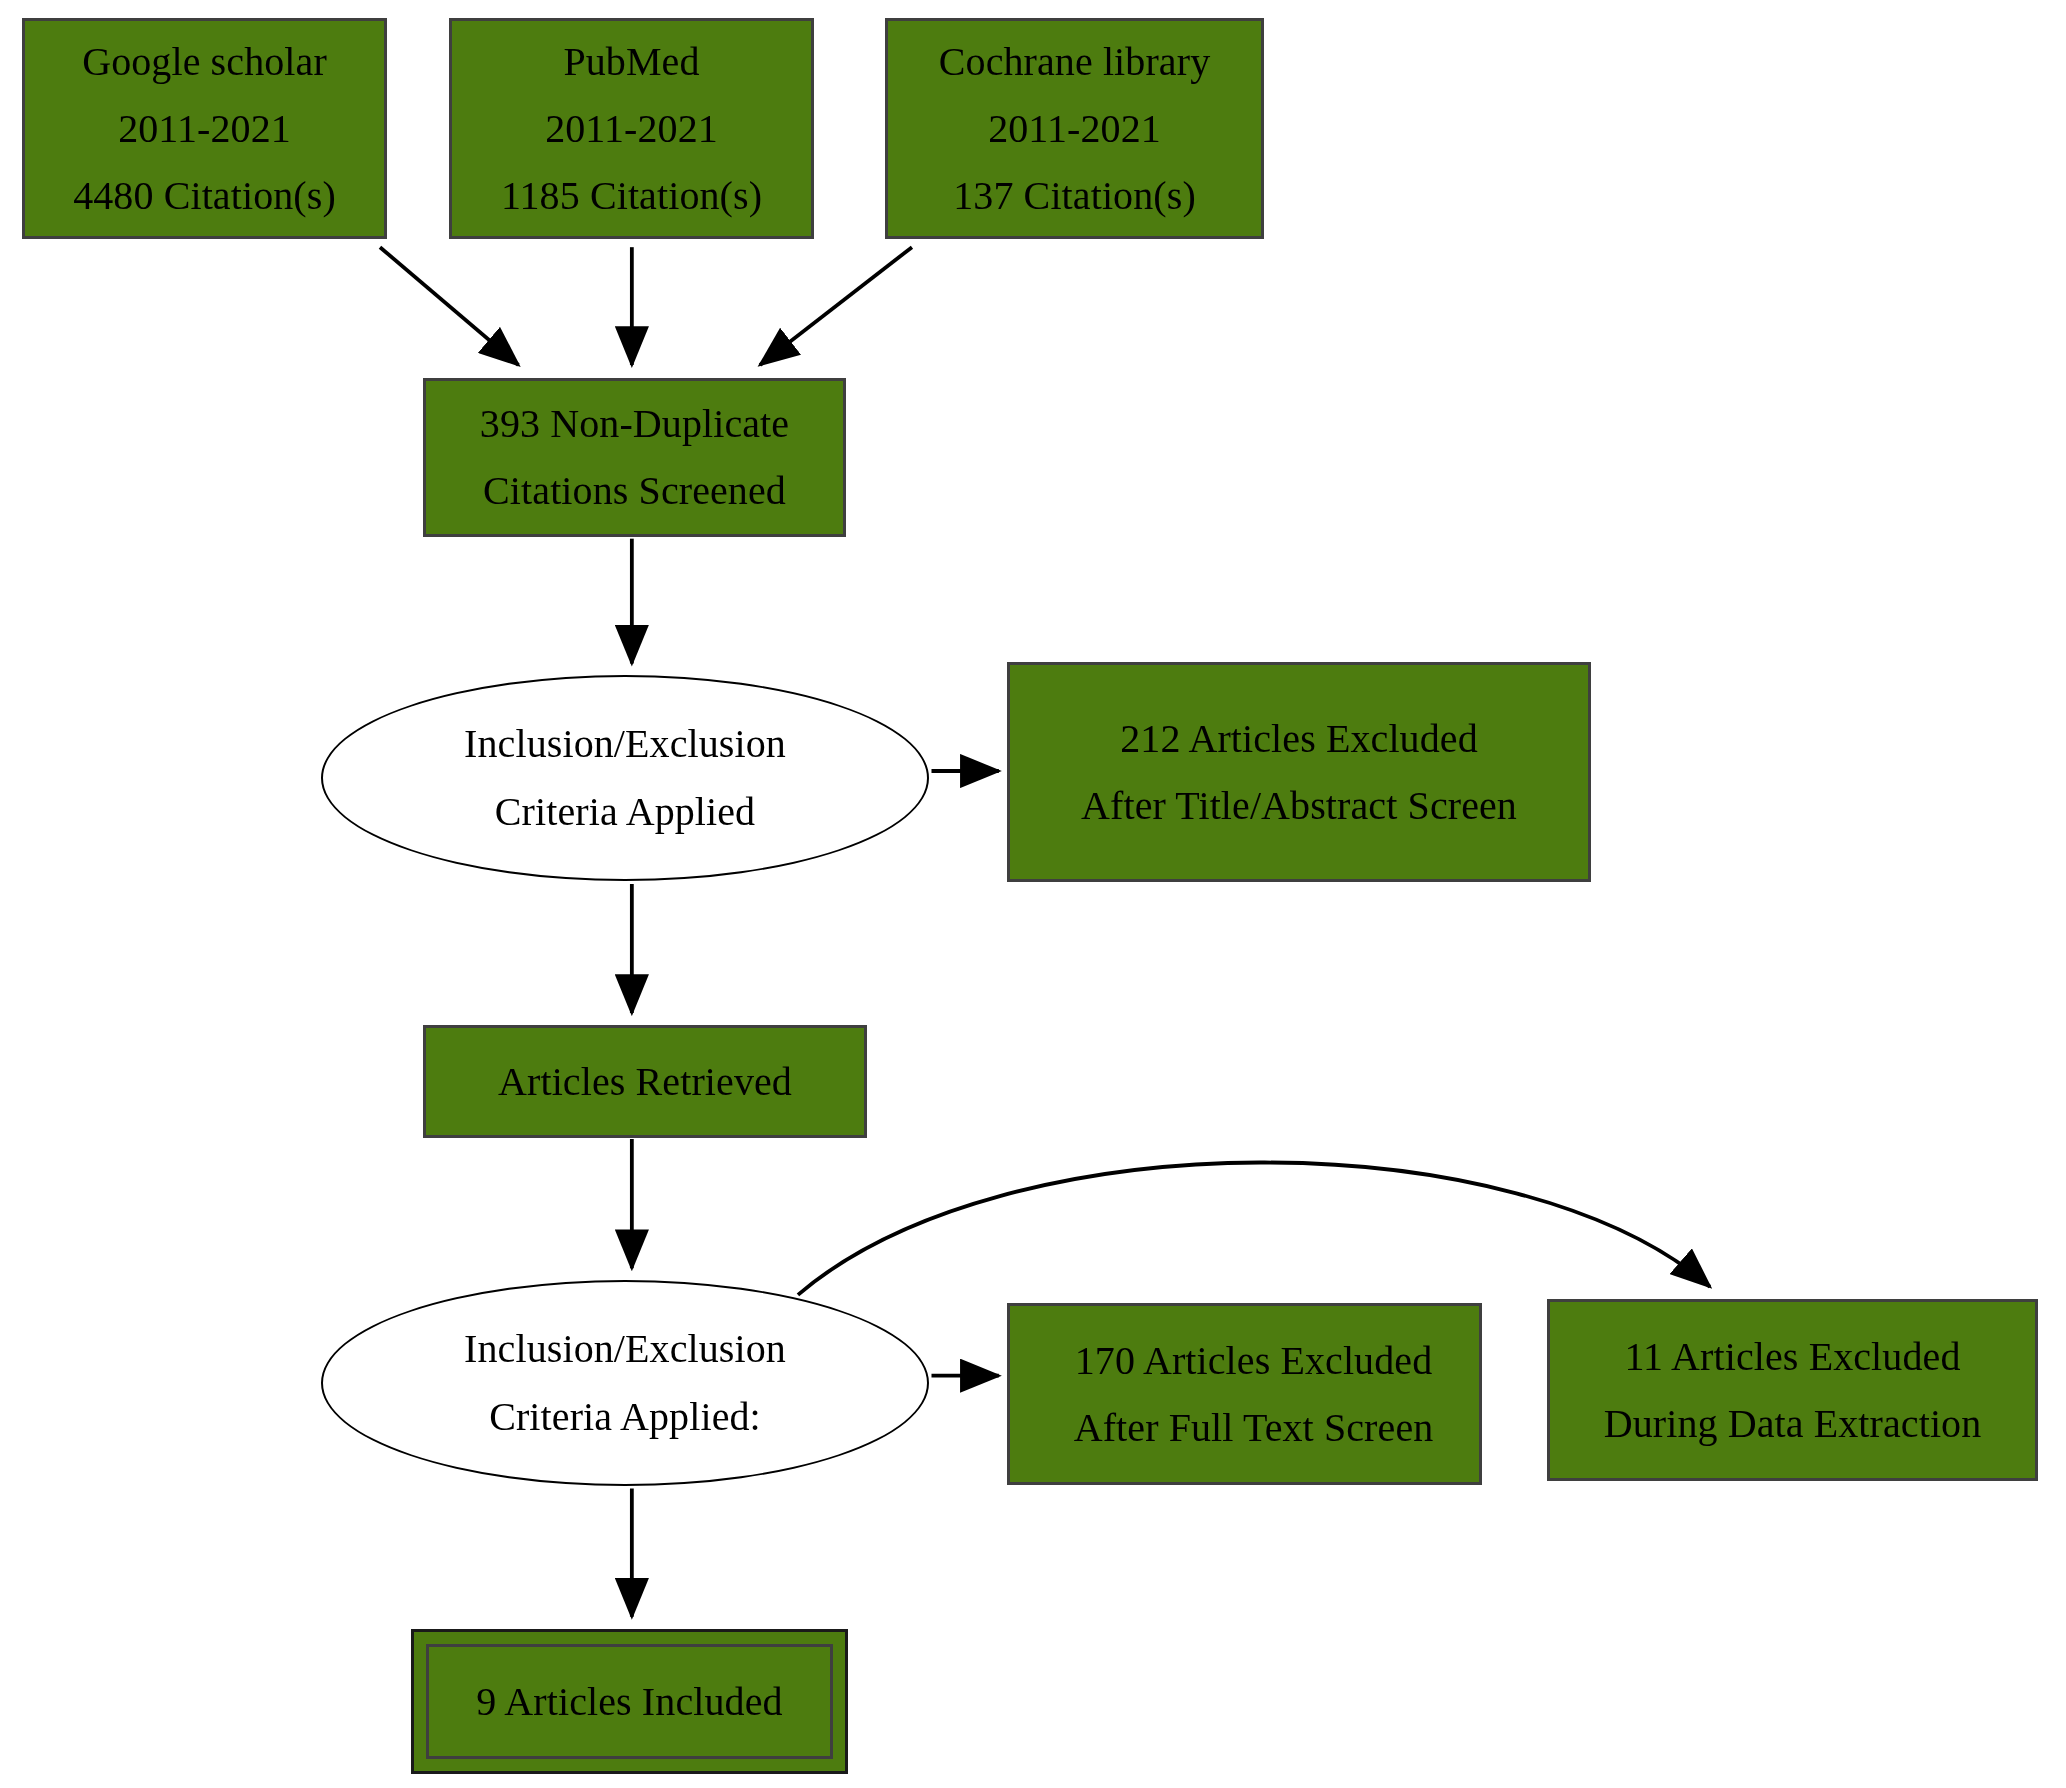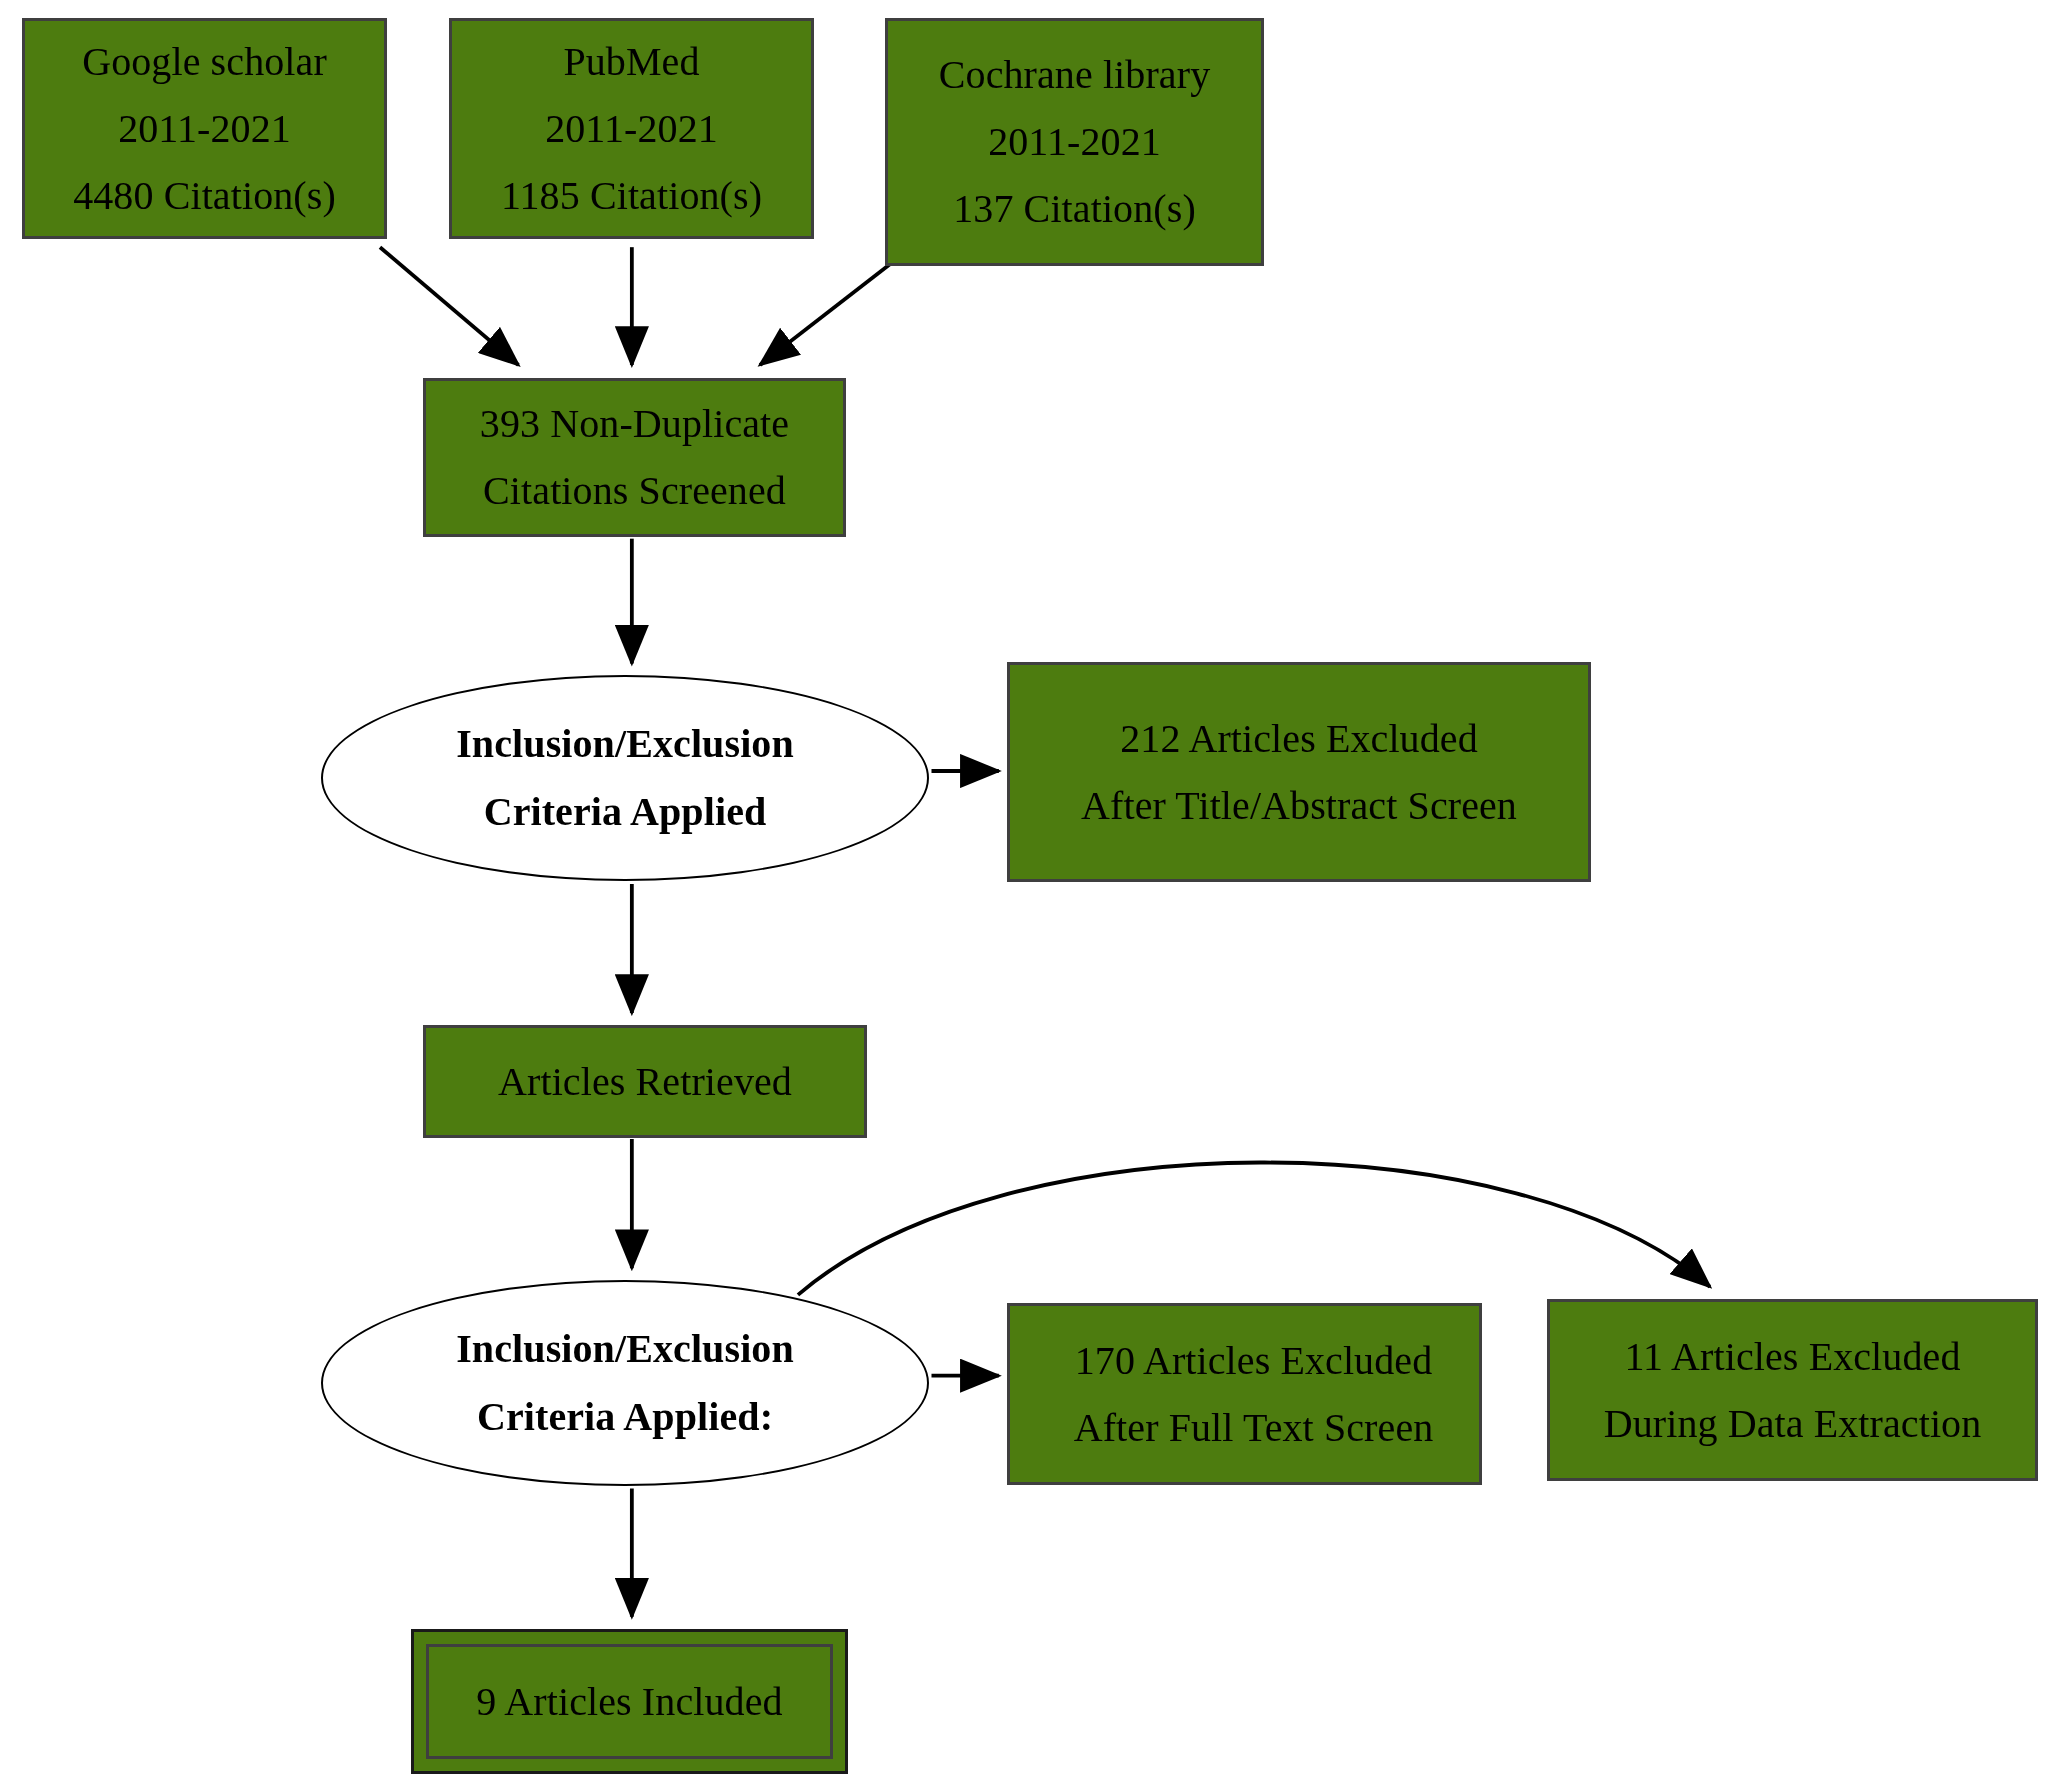--- a/index.html
+++ b/index.html
@@ -71,30 +71,29 @@
     background: #ffffff;
     border: 2.7px solid #000000;
     border-radius: 50%;
     display: flex;
     flex-direction: column;
     align-items: center;
     justify-content: center;
     text-align: center;
     color: #000000;
     z-index: 3;
-    font-weight: bold;
   }
   .node-ellipse .line + .line {
     margin-top: 28px;
   }
 
   
   #n-google   { left: 22px;   top: 18px;   width: 365px;  height: 221px; }
   #n-pubmed   { left: 449px;  top: 18px;   width: 365px;  height: 221px; }
-  #n-cochrane { left: 885px; top: 18px;   width: 379px;  height: 248px; }
+  #n-cochrane { left: 885px; top: 18px;   width: 379px;  height: 221px; }
   #n-screened { left: 423px;  top: 378px;  width: 423px;  height: 159px; }
   #e-criteria1{ left: 321px;  top: 675px; width: 608px; height: 206px; }
   #n-excl212  { left: 1007px; top: 662px; width: 584px; height: 220px; }
   #n-retrieved{ left: 423px;  top: 1025px; width: 444px;  height: 113px; }
   #e-criteria2{ left: 321px;  top: 1280px; width: 608px; height: 206px; }
   #n-excl170  { left: 1007px; top: 1303px; width: 475px;  height: 182px; padding-left: 18px; }
   #n-excl11   { left: 1547px; top: 1299px; width: 491px;  height: 182px; }
   #n-included { left: 411px;  top: 1629px; width: 437px;  height: 145px; }
 </style>
 </head>

